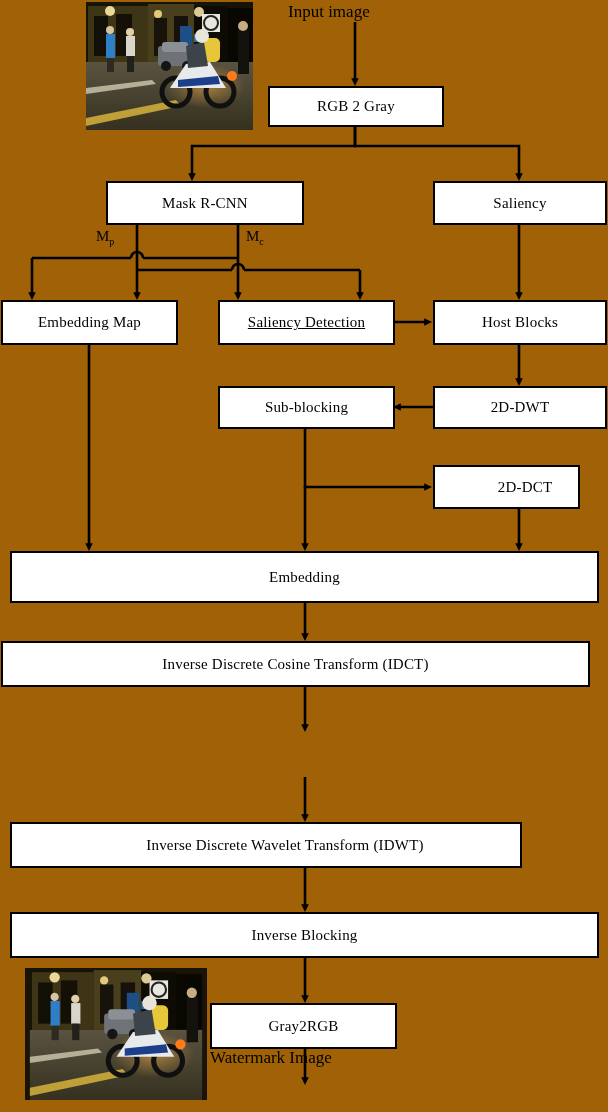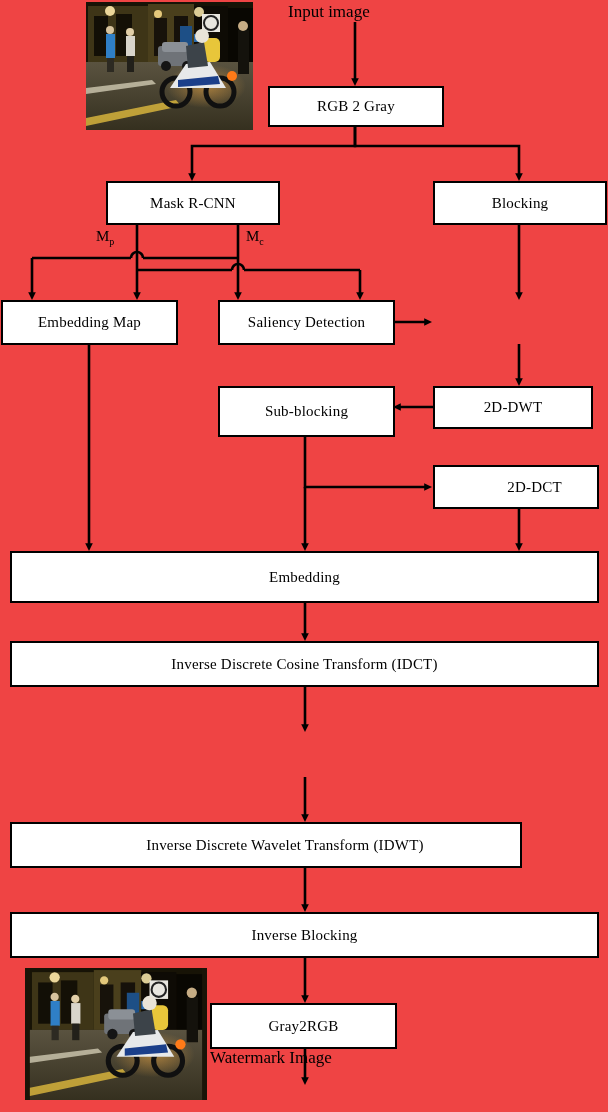--- a/index.html
+++ b/index.html
@@ -1,18 +1,18 @@
 <!DOCTYPE html>
 <html><head>
 <meta charset="utf-8">
 <title>Watermark Embedding Flowchart</title>
 <style>
   html,body{margin:0;padding:0;background:#ffffff;}
   body{font-family:"Liberation Serif","DejaVu Serif",serif;}
-  #stage{position:relative;width:608px;height:1112px;background:#ef4444;overflow:hidden;}
+  #stage{position:relative;width:608px;height:1112px;background:#a16207;overflow:hidden;}
   .box{position:absolute;box-sizing:border-box;background:#ffffff;border:2px solid #000000;
        display:flex;align-items:center;justify-content:center;text-align:left;
        font-family:"Liberation Serif","DejaVu Serif",serif;color:#000;}
   .box .lbl{font-size:15px;line-height:1.1;letter-spacing:.2px;}
   .freelabel{position:absolute;font-family:"Liberation Serif","DejaVu Serif",serif;color:#000;
              font-size:17px;white-space:nowrap;}
   .sublabel{position:absolute;font-family:"Liberation Serif","DejaVu Serif",serif;color:#000;
             font-size:15px;white-space:nowrap;}
   .sublabel sub{font-size:10px;}
   svg.wires{position:absolute;left:0;top:0;width:608px;height:1112px;overflow:visible;}
@@ -182,54 +182,57 @@
     <span>M</span><sub>p</sub>
   </div>
   <div class="sublabel" style="left:246px;top:228px;">
     <span>M</span><sub>c</sub>
   </div>
 
   <div class="box" style="left:268px;top:86px;width:176px;height:41px;">
     <span class="lbl">RGB 2 Gray</span>
   </div>
 
-  <div class="box" style="left:106px;top:181px;width:174px;height:44px;">
+  <div class="box" style="left:106px;top:181px;width:198px;height:44px;">
     <span class="lbl">Mask R-CNN</span>
   </div>
 
   <div class="box" style="left:433px;top:181px;width:174px;height:44px;">
-    <span class="lbl">Blocking</span>
+    <span class="lbl">Saliency</span>
   </div>
 
   <div class="box" style="left:1px;top:300px;width:177px;height:45px;">
     <span class="lbl">Embedding Map</span>
   </div>
 
-  <div class="box" style="left:218px;top:300px;width:177px;height:45px;">
+  <div class="box" style="left:218px;top:300px;width:177px;height:45px;text-decoration:underline;">
     <span class="lbl">Saliency Detection</span>
   </div>
 
-
-  <div class="box" style="left:218px;top:386px;width:177px;height:51px;">
+  <div class="box" style="left:433px;top:300px;width:174px;height:45px;">
+    <span class="lbl">Host Blocks</span>
+  </div>
+
+  <div class="box" style="left:218px;top:386px;width:177px;height:43px;">
     <span class="lbl">Sub-blocking</span>
   </div>
 
-  <div class="box" style="left:433px;top:386px;width:160px;height:43px;">
+  <div class="box" style="left:433px;top:386px;width:174px;height:43px;">
     <span class="lbl">2D-DWT</span>
   </div>
 
-  <div class="box" style="left:433px;top:465px;width:166px;height:44px;padding-left:37px;">
+  <div class="box" style="left:433px;top:465px;width:147px;height:44px;padding-left:37px;">
     <span class="lbl">2D-DCT</span>
   </div>
 
   <div class="box" style="left:10px;top:551px;width:589px;height:52px;">
     <span class="lbl">Embedding</span>
   </div>
 
-  <div class="box" style="left:10px;top:641px;width:589px;height:46px;">
+  <div class="box" style="left:1px;top:641px;width:589px;height:46px;">
     <span class="lbl">Inverse Discrete Cosine Transform (IDCT)</span>
   </div>
 
 
   <div class="box" style="left:10px;top:822px;width:512px;height:46px;padding-left:38px;">
     <span class="lbl">Inverse Discrete Wavelet Transform (IDWT)</span>
   </div>
 
   <div class="box" style="left:10px;top:912px;width:589px;height:46px;">
     <span class="lbl">Inverse Blocking</span>

